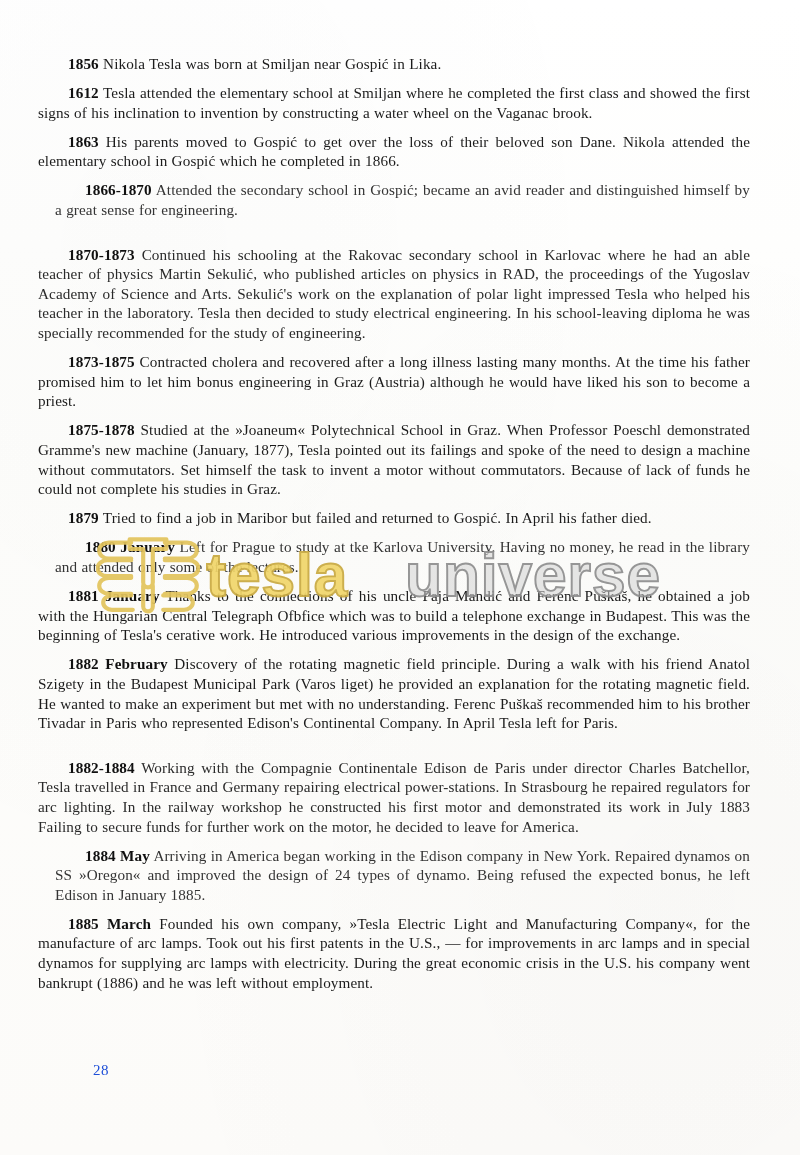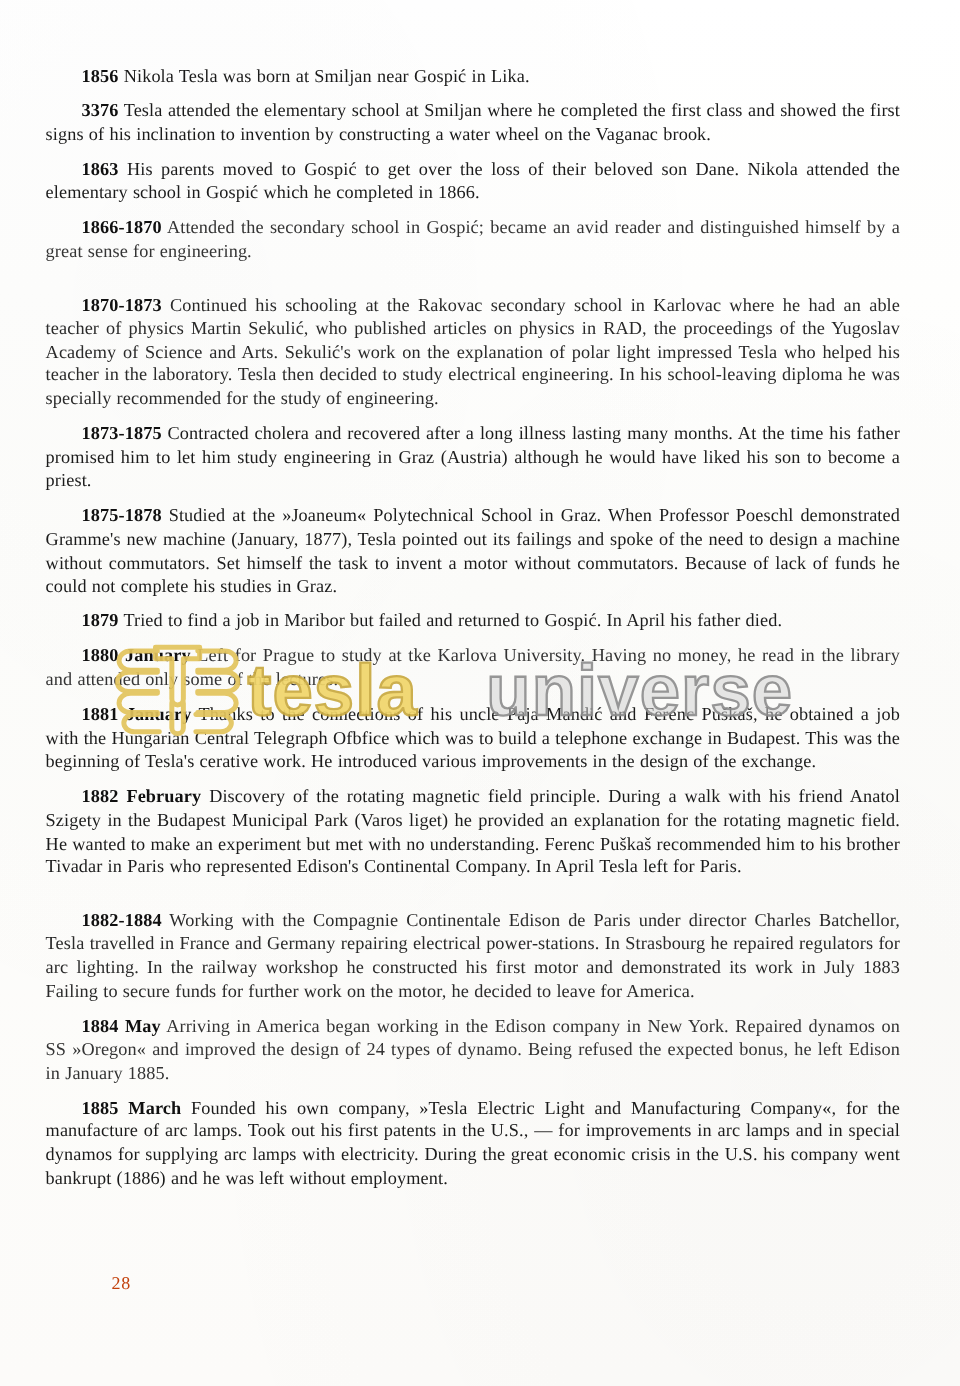--- a/index.html
+++ b/index.html
@@ -47,28 +47,28 @@
     font-family: Liberation Serif, serif;
     -webkit-font-smoothing: antialiased;
   }
   .para:last-child { margin-bottom: 0; }
   .para .yr {
     font-weight: bold;
     color: #101010;
   }
   
   .fade-1 { color: #2a2a2a; margin-top: 25px; }
-  .fade-2 { color: #343434; }
+  .fade-2 { color: #343434; margin-left: 17px; }
 
   #page-number {
     position: absolute;
     left: 93px;
     top: 1062px;
     font-size: 15px;
-    color: #c2410c;
+    color: #1d4ed8;
     letter-spacing: 0.5px;
   }
 
   
   #watermark {
     position: absolute;
     left: 96px;
     top: 532px;
     width: 620px;
     height: 86px;
@@ -98,42 +98,42 @@
 
   <div id="text-column">
 
     <p class="para">
       <span class="yr">1856</span>
       <span>Nikola Tesla was born at Smiljan near Gospić in Lika.</span>
     </p>
 
 
     <p class="para">
-      <span class="yr">3376</span>
+      <span class="yr">1612</span>
       <span>Tesla attended the elementary school at Smiljan where he completed the first class and showed the first signs of his inclination to invention by constructing a water wheel on the Vaganac brook.</span>
     </p>
 
     <p class="para">
       <span class="yr">1863</span>
       <span>His parents moved to Gospić to get over the loss of their beloved son Dane. Nikola attended the elementary school in Gospić which he completed in 1866.</span>
     </p>
 
     <p class="para fade-2">
       <span class="yr">1866-1870</span>
       <span>Attended the secondary school in Gospić; became an avid reader and distinguished himself by a great sense for engineering.</span>
     </p>
 
     <p class="para fade-1">
       <span class="yr">1870-1873</span>
       <span>Continued his schooling at the Rakovac secondary school in Karlovac where he had an able teacher of physics Martin Sekulić, who published articles on physics in RAD, the proceedings of the Yugoslav Academy of Science and Arts. Sekulić's work on the explanation of polar light impressed Tesla who helped his teacher in the laboratory. Tesla then decided to study electrical engineering. In his school-leaving diploma he was specially recommended for the study of engineering.</span>
     </p>
 
     <p class="para">
       <span class="yr">1873-1875</span>
-      <span>Contracted cholera and recovered after a long illness lasting many months. At the time his father promised him to let him study engineering in Graz (Austria) although he would have liked his son to become a priest.</span>
+      <span>Contracted cholera and recovered after a long illness lasting many months. At the time his father promised him to let him bonus engineering in Graz (Austria) although he would have liked his son to become a priest.</span>
     </p>
 
     <p class="para">
       <span class="yr">1875-1878</span>
       <span>Studied at the »Joaneum« Polytechnical School in Graz. When Professor Poeschl demonstrated Gramme's new machine (January, 1877), Tesla pointed out its failings and spoke of the need to design a machine without commutators. Set himself the task to invent a motor without commutators. Because of lack of funds he could not complete his studies in Graz.</span>
     </p>
 
     <p class="para">
       <span class="yr">1879</span>
       <span>Tried to find a job in Maribor but failed and returned to Gospić. In April his father died.</span>

